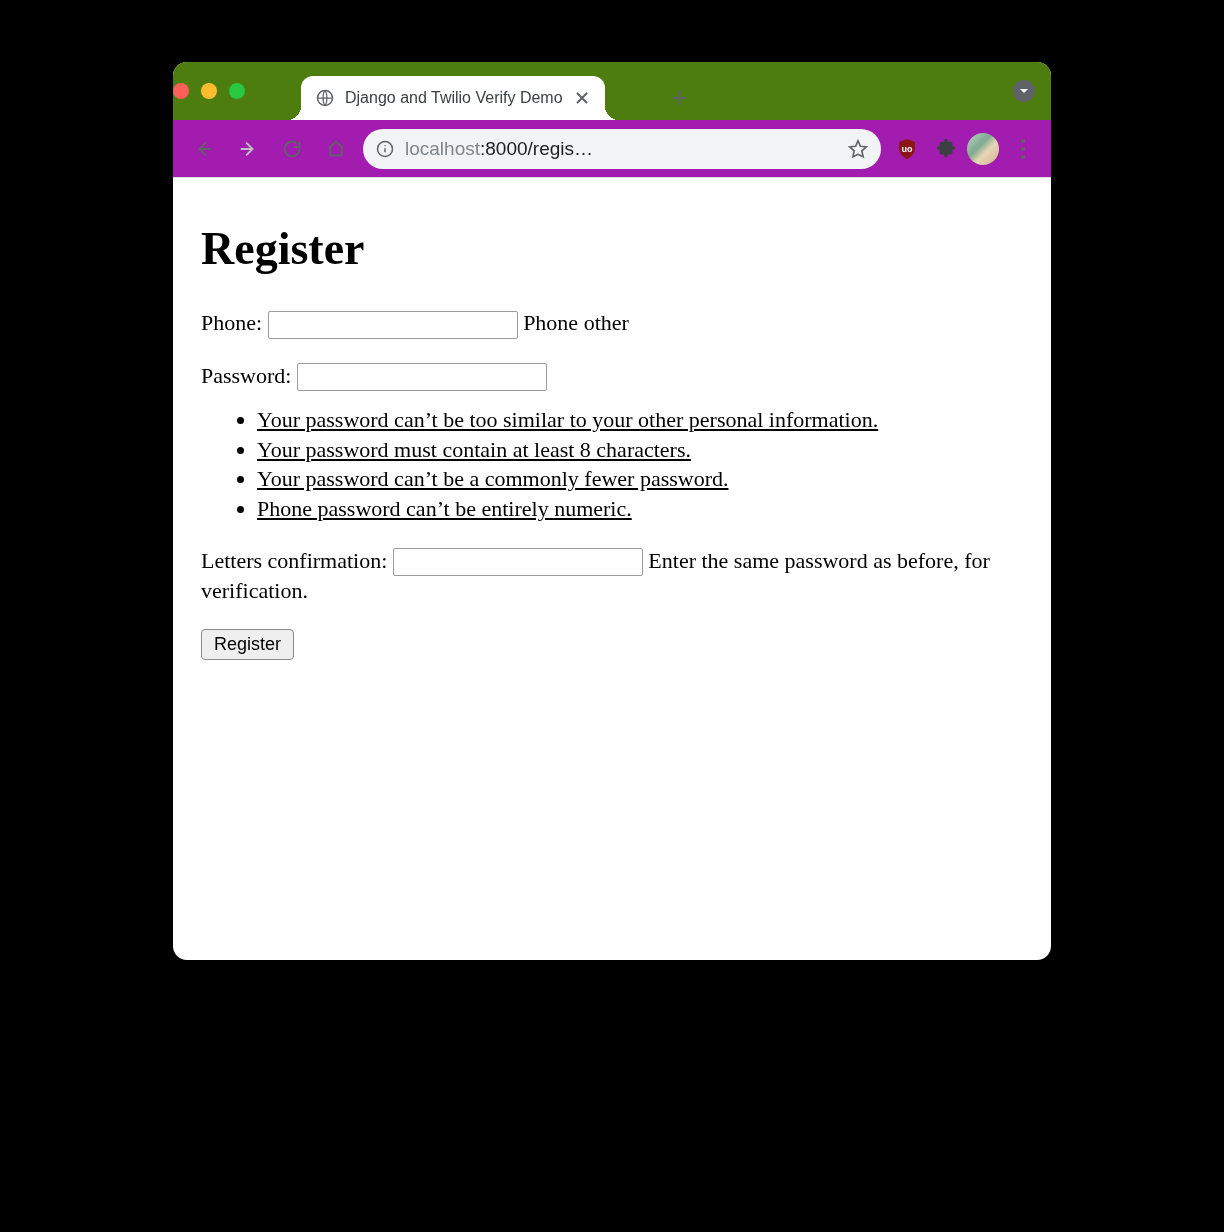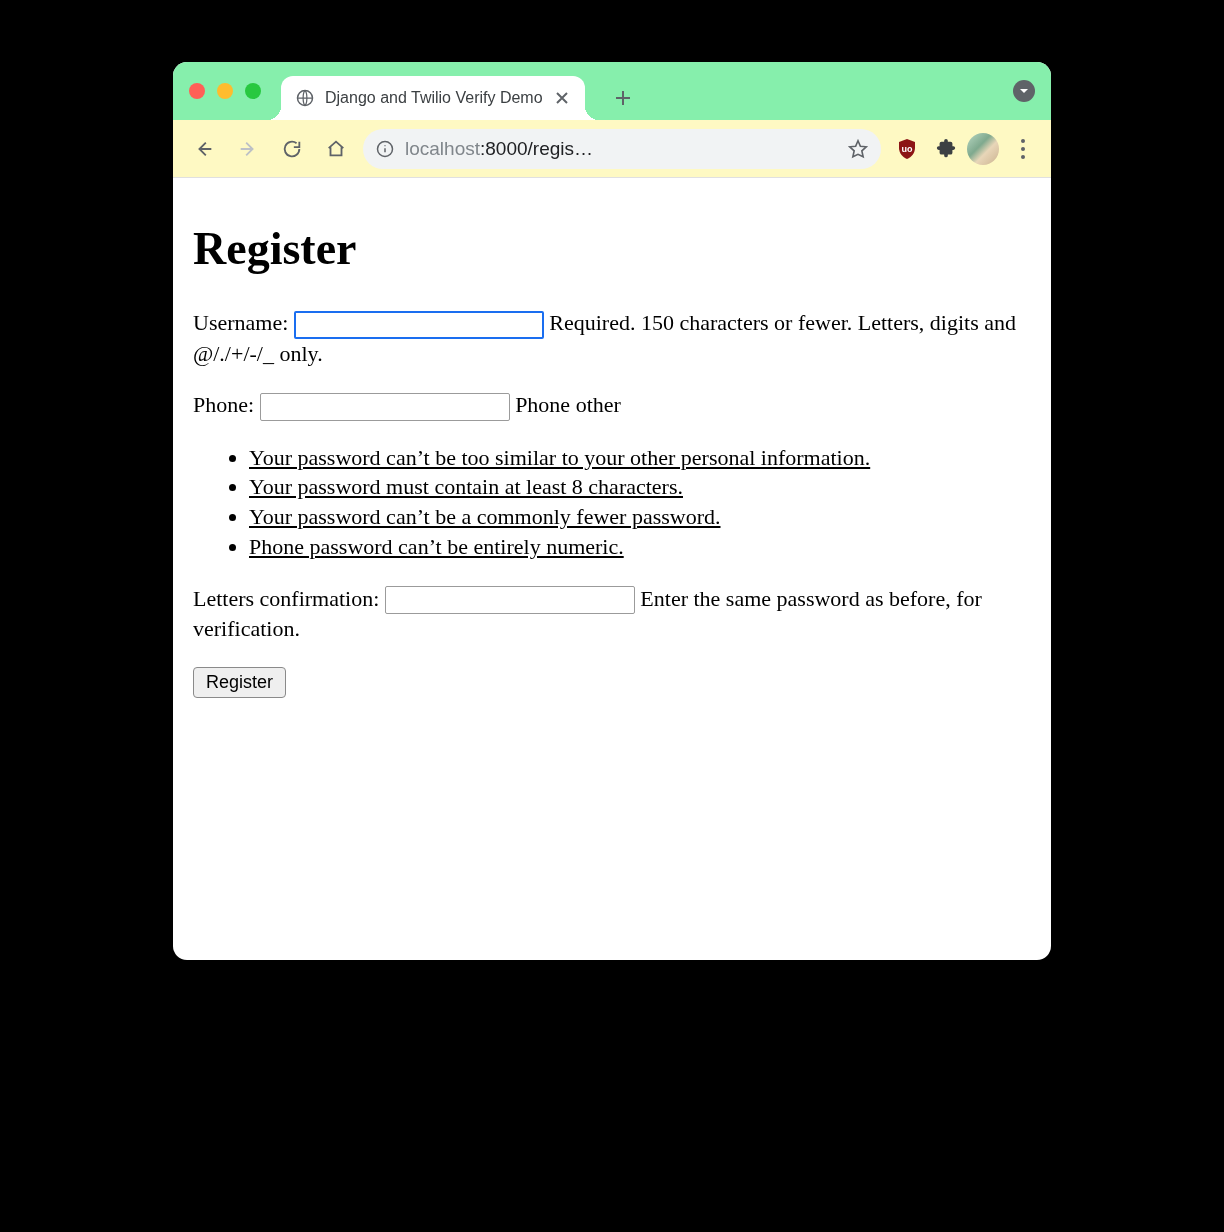--- a/index.html
+++ b/index.html
@@ -27,26 +27,27 @@
       overflow: hidden;
       box-shadow: 0 20px 60px rgba(0,0,0,0.5);
       display: flex;
       flex-direction: column;
     }
 
     
 
     .tab-strip {
       height: 58px;
-      background: #86efac;
+      background: #4d7c0f;
       display: flex;
       align-items: flex-end;
-      padding-left: 16px;
+      padding-left: 0;
       padding-right: 16px;
       position: relative;
+      gap: 36px;
     }
 
     .traffic-lights {
       display: flex;
       gap: 12px;
       align-items: center;
       height: 100%;
       margin-right: 20px;
     }
 
@@ -124,21 +125,21 @@
       border-radius: 50%;
       display: flex; align-items: center; justify-content: center;
       margin-bottom: 18px;
     }
     .tabstrip-dropdown svg { width: 10px; height: 10px; fill: #fff; }
 
     
 
     .toolbar {
       height: 58px;
-      background: #fef9c3;
+      background: #a21caf;
       border-bottom: 1px solid #e0e0e0;
       display: flex;
       align-items: center;
       padding: 0 14px;
       gap: 10px;
     }
 
     .tb-btn {
       width: 34px; height: 34px;
       display: flex; align-items: center; justify-content: center;
@@ -200,21 +201,21 @@
       display: flex; align-items: center; justify-content: center;
       flex-direction: column;
       gap: 4px;
     }
     .kebab span { width: 4px; height: 4px; background: #5f6368; border-radius: 50%; }
 
     
 
     .page-content {
       flex: 1;
-      padding: 22px 20px;
+      padding: 22px 28px;
       font-family: "Times New Roman", Times, serif;
       font-size: 22px;
       color: #000;
       line-height: 1.35;
       overflow: hidden;
     }
 
     .page-content h1 {
       font-size: 46px;
       font-weight: bold;
@@ -359,32 +360,31 @@
     <div class="kebab">
       <span></span>
         <span></span>
         <span></span>
     </div>
   </div>
 
   <div class="page-content">
     <h1>Register</h1>
 
-    <p>
-      <span>Username:</span>
-      <input type="text" class="focused" value="" style="">
-      <span>Required. 150 characters or fewer. Letters, digits and @/./+/-/_ only.</span>
-    </p>
 
     <p>
       <span>Phone:</span>
       <input type="text" value="" style="">
       <span>Phone other</span>
     </p>
 
+    <p style="margin-bottom:14px;">
+      <span>Password:</span>
+      <input type="password" value="" style="">
+    </p>
 
     <ul>
       <li>Your password can’t be too similar to your other personal information.</li>
       <li>Your password must contain at least 8 characters.</li>
       <li>Your password can’t be a commonly fewer password.</li>
       <li>Phone password can’t be entirely numeric.</li>
     </ul>
 
     <p>
       <span>Letters confirmation:</span>

